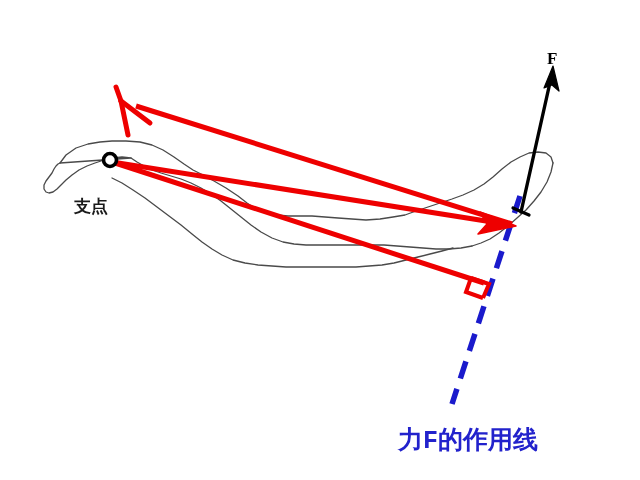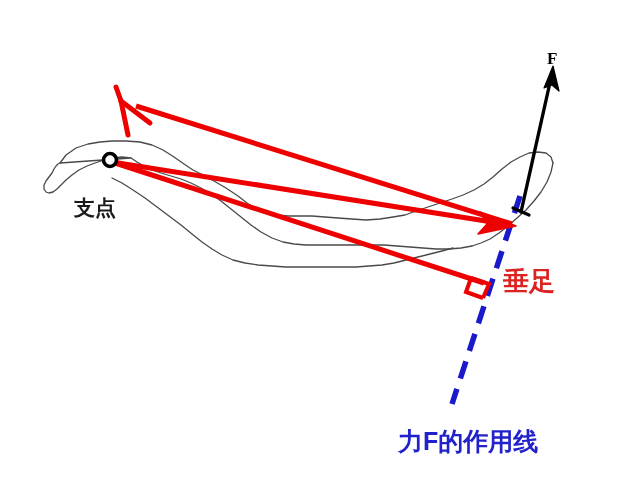--- a/index.html
+++ b/index.html
@@ -36,36 +36,36 @@
     font-family: "Liberation Serif", "DejaVu Serif", serif;
     font-size: 25px;
     font-weight: 700;
     left: 277px;
     top: 116px;
     letter-spacing: 0px;
   }
   .lbl-fulcrum {
     color: #1a1a1a;
     font-family: "Liberation Serif", "DejaVu Serif", serif;
-    font-size: 21px;
+    font-size: 17px;
     font-weight: 700;
     left: 74px;
     top: 198px;
   }
   .lbl-foot {
     color: #dd2222;
     font-family: "Liberation Serif", "DejaVu Serif", serif;
     font-size: 26px;
     font-weight: 700;
     left: 503px;
     top: 269px;
   }
   .lbl-force-line {
     color: #2222cc;
-    font-family: Liberation Sans, sans-serif;
+    font-family: Liberation Mono, monospace;
     font-size: 25px;
     font-weight: 700;
     left: 398px;
     top: 429px;
     text-align: center;
   }
   .lbl-force-symbol {
     color: #000000;
     font-family: "Liberation Serif", "DejaVu Serif", serif;
     font-size: 17px;
@@ -169,19 +169,18 @@
 
     <g>
       <circle cx="110" cy="160" r="6.5" fill="#ffffff" stroke="#000000" stroke-width="3.6"></circle>
     </g>
 
   </svg>
 
 
   <div class="lbl lbl-fulcrum">支点</div>
 
-  <div class="lbl lbl-foot">垂足</div>
 
   <div class="lbl lbl-force-line">力F的作用线</div>
 
   <div class="lbl lbl-force-symbol">F</div>
 
 </div>
 
 </body></html>

